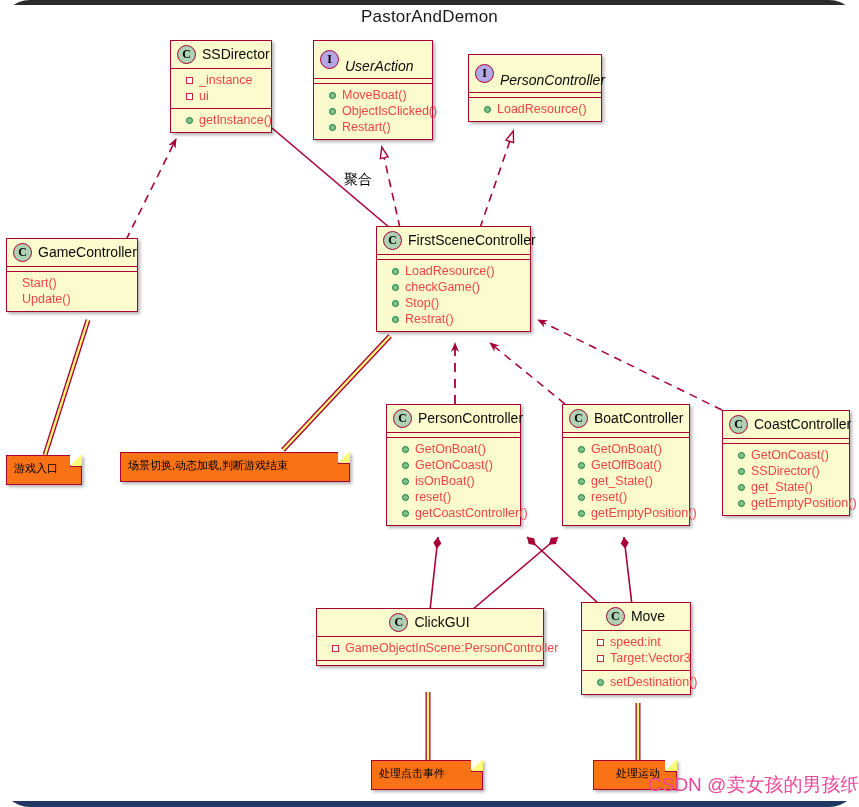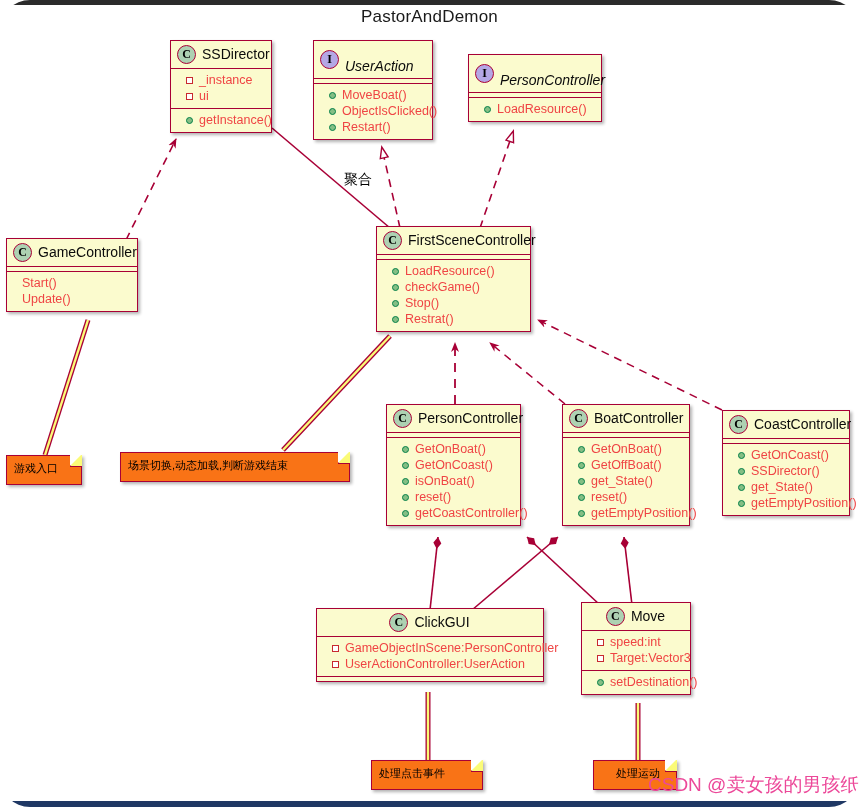--- a/index.html
+++ b/index.html
@@ -404,24 +404,20 @@
   <div class="uml center-hdr" style="left:316px; top:608px; width:228px;">
     <div class="hdr">
       <span class="badge c">C</span>
       <span class="nm">ClickGUI</span>
     </div>
     <div class="sect">
       <div class="row">
         <span class="sq"></span>
         <span>GameObjectInScene:PersonController</span>
       </div>
-      <div class="row">
-        <span class="sq"></span>
-        <span>UserActionController:UserAction</span>
-      </div>
     </div>
     <div class="sect empty"></div>
   </div>
 
   <div class="uml center-hdr" style="left:581px; top:602px; width:110px;">
     <div class="hdr">
       <span class="badge c">C</span>
       <span class="nm">Move</span>
     </div>
     <div class="sect">

